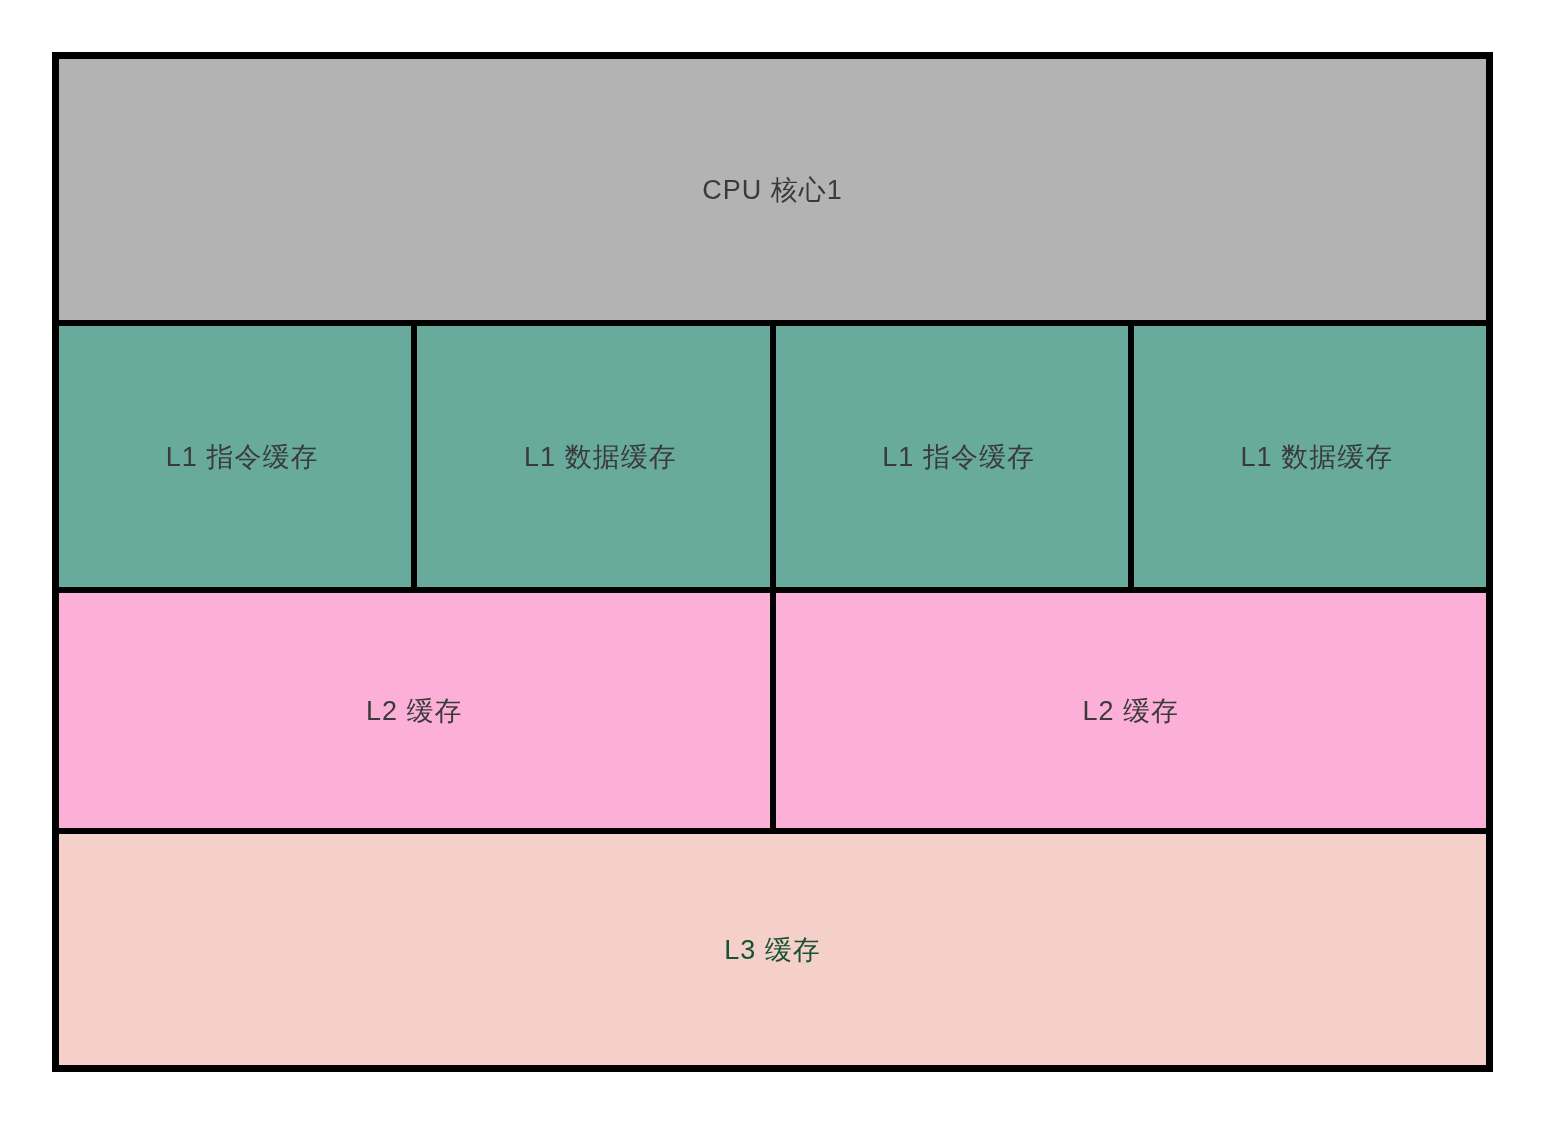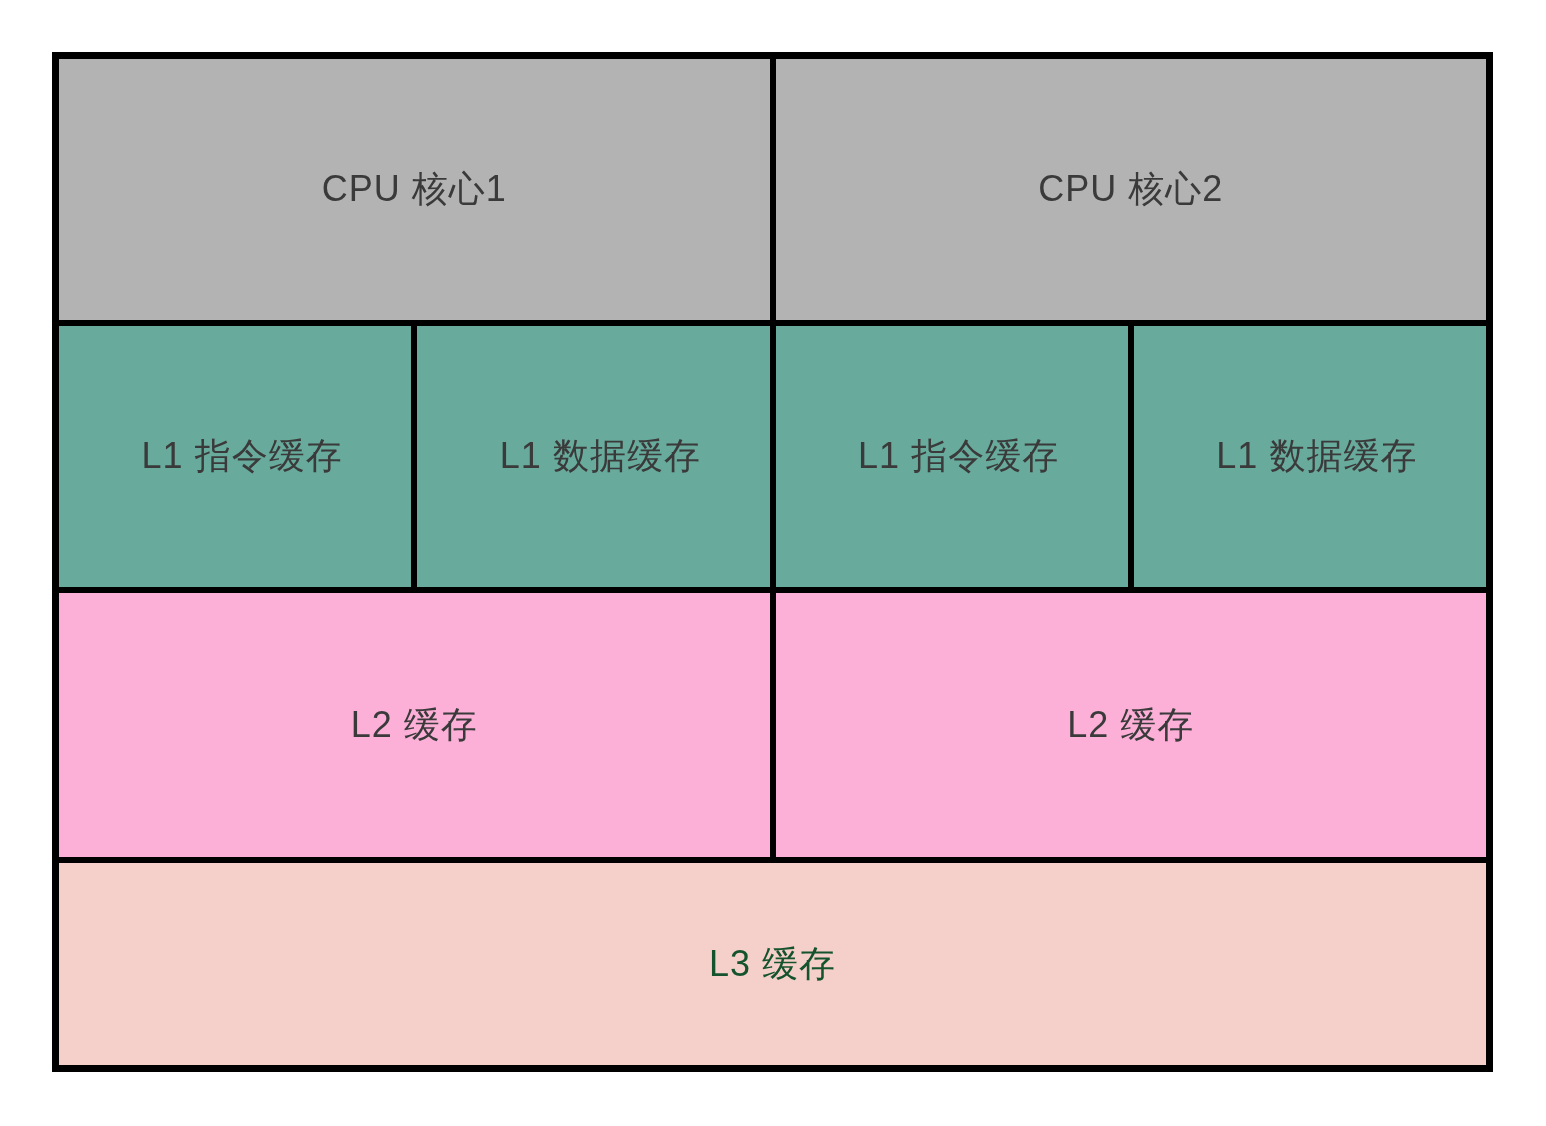--- a/index.html
+++ b/index.html
@@ -27,51 +27,48 @@
     flex-direction: column;
     gap: 6px;
   }
   .row {
     display: flex;
     gap: 6px;
     width: 100%;
   }
   .row-cpu { height: 261px; }
   .row-l1  { height: 261px; }
-  .row-l2  { height: 264px; border-radius: 7px; }
+  .row-l2  { height: 235px; border-radius: 7px; }
   .row-l3  { flex: 1; }
   .cell {
     flex: 1;
     display: flex;
     align-items: center;
     justify-content: center;
   }
   .cell-cpu { background: var(--cpu, #b3b3b3); }
   .cell-l1  { background: var(--l1, #68aa9c); padding-left: 14px; }
   .cell-l2  { background: var(--l2, #fcb0d8); }
   .cell-l3  { background: var(--l3, #f5cfca); }
   .label {
-    font-size: 36px;
+    font-size: 27px;
     color: var(--text, #3a3a3a);
     letter-spacing: 1px;
     white-space: nowrap;
   }
   .cell-l3 .label { color: #14532d; }
 </style>
 </head>
 <body>
 
 <div class="board">
 
   <div class="row row-cpu">
     <div class="cell cell-cpu">
       <span class="label">CPU 核心1</span>
-    </div>
-    <div class="cell cell-cpu">
-      <span class="label">CPU 核心2</span>
     </div>
   </div>
 
   <div class="row row-l1">
     <div class="cell cell-l1">
       <span class="label">L1 指令缓存</span>
     </div>
     <div class="cell cell-l1">
       <span class="label">L1 数据缓存</span>
     </div>

